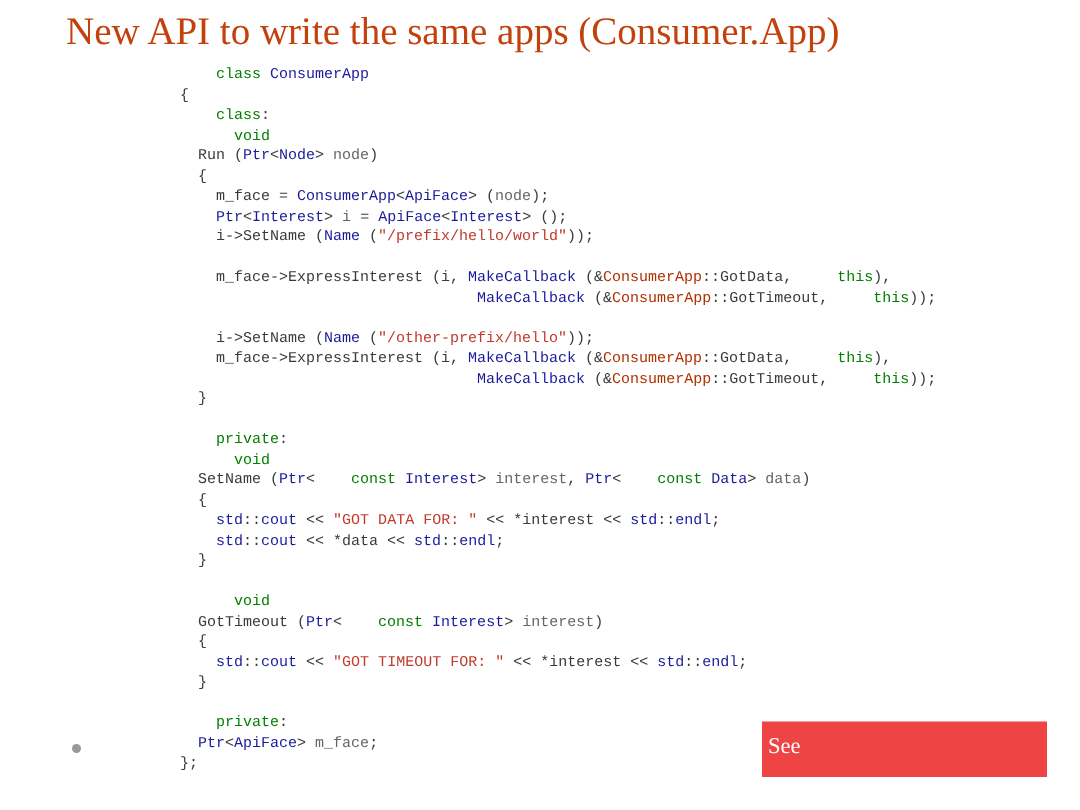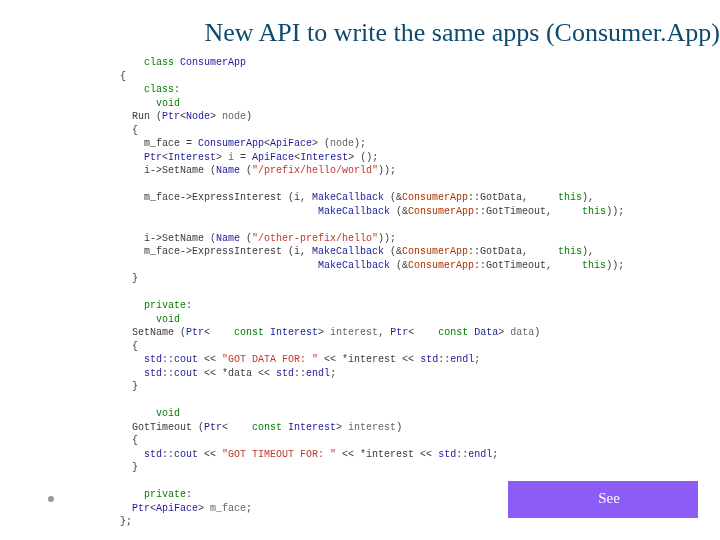--- a/index.html
+++ b/index.html
@@ -14,51 +14,49 @@
   }
   .slide {
     width: 720px;
     height: 540px;
     position: relative;
     box-sizing: border-box;
   }
   .title {
     font-family: Georgia, 'Times New Roman', serif;
     font-size: 26px;
-    color: #0c4a6e;
-    padding: 18px 0 6px 44px;
+    color: #c2410c;
+    padding: 6px 0 6px 44px;
     font-weight: normal;
-    text-align: right;
   }
   .code {
     font-family: Consolas, Menlo, 'Courier New', monospace;
     font-size: 10px;
     line-height: 1.35;
     white-space: pre;
     color: #3a3a3a;
     padding: 2px 0 0 120px;
   }
   .kw   { color: #007f00; margin-left: 24px; }       
   .type { color: #1a1a9a; }       
   .var  { color: #666666; }       
   .str  { color: #c0392b; }       
   .cls  { color: #b03000; }
   .callout {
     position: absolute;
     right: 22px;
     bottom: 22px;
-    background: #8b5cf6;
+    background: #ef4444;
     color: #fff;
     font-family: Georgia, 'Times New Roman', serif;
     font-size: 15px;
-    padding: 8px 14px 10px 26px;
+    padding: 8px 14px 10px 4px;
     line-height: 1.25;
     min-width: 190px;
     box-sizing: border-box;
-    text-align: center;
   }
   .dot {
     position: absolute;
     left: 48px;
     bottom: 38px;
     width: 6px;
     height: 6px;
     border-radius: 50%;
     background: #999;
   }

